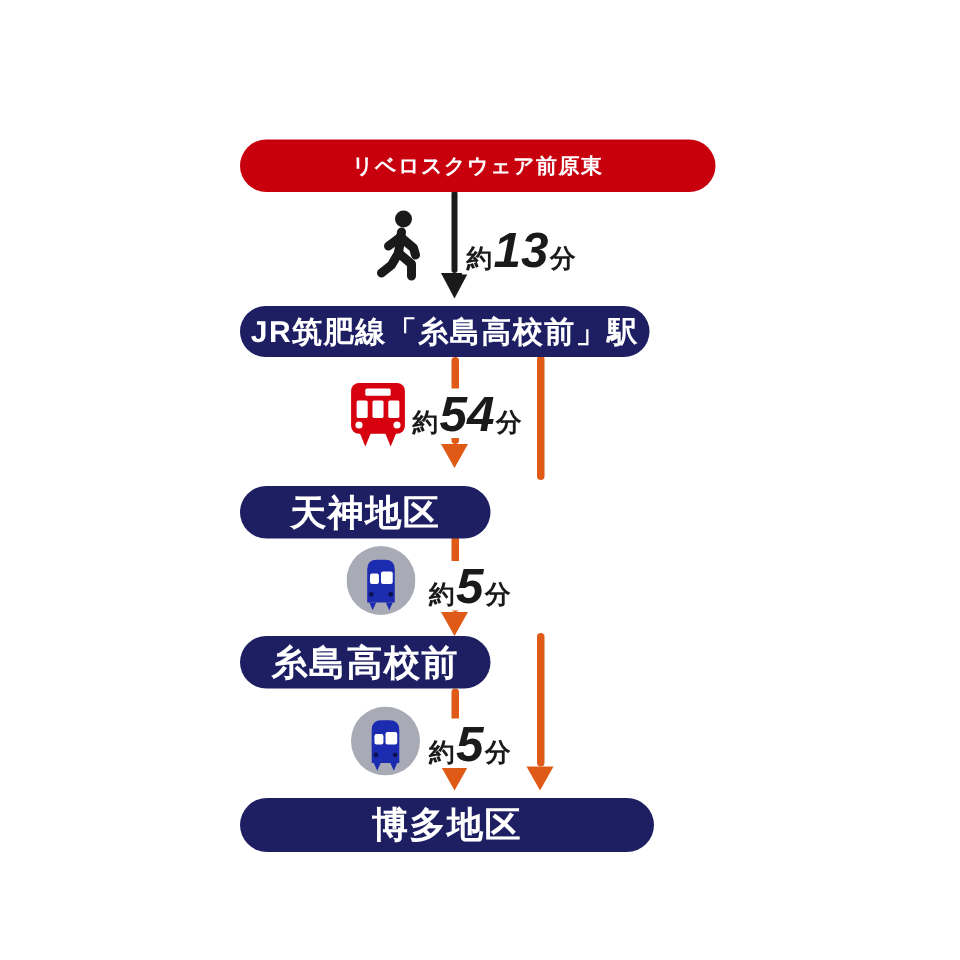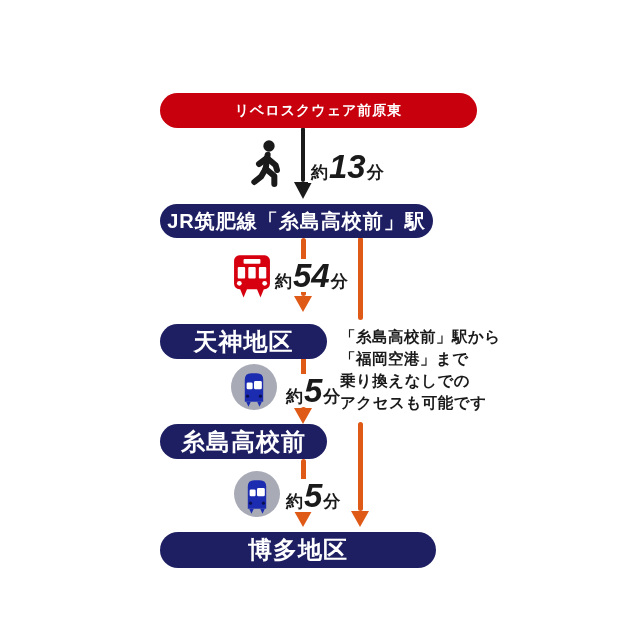--- a/index.html
+++ b/index.html
@@ -145,20 +145,14 @@
     <span class="sm">約</span>
     <span class="num">5</span>
     <span class="sm">分</span>
   </div>
   <div class="dur" style="left:283px;top:479px;">
     <span class="sm">約</span>
     <span class="num">5</span>
     <span class="sm">分</span>
   </div>
 
-  <div class="note">
-    <div>「糸島高校前」駅から</div>
-    <div>「福岡空港」まで</div>
-    <div>乗り換えなしでの</div>
-    <div>アクセスも可能です</div>
-  </div>
 
 </div>
 
 </body></html>

